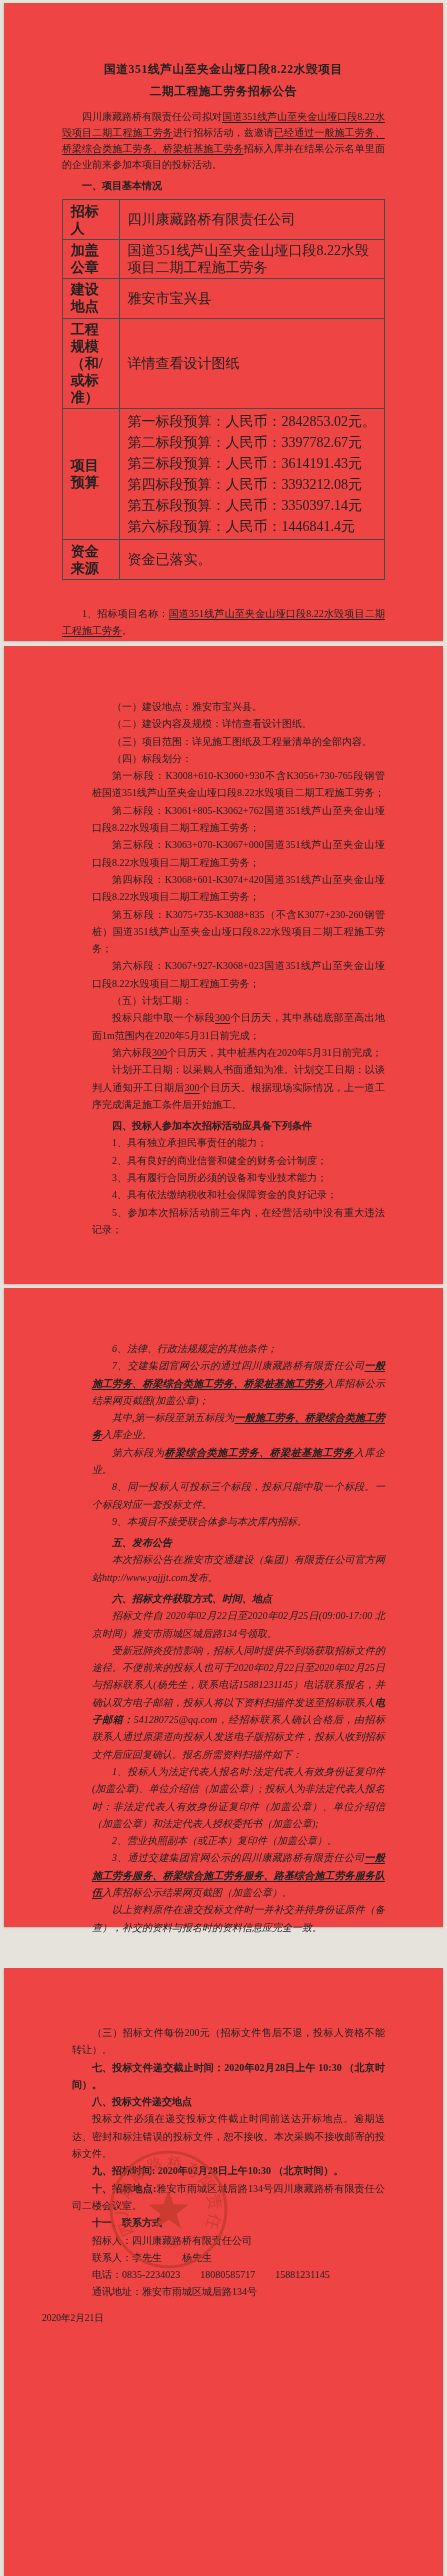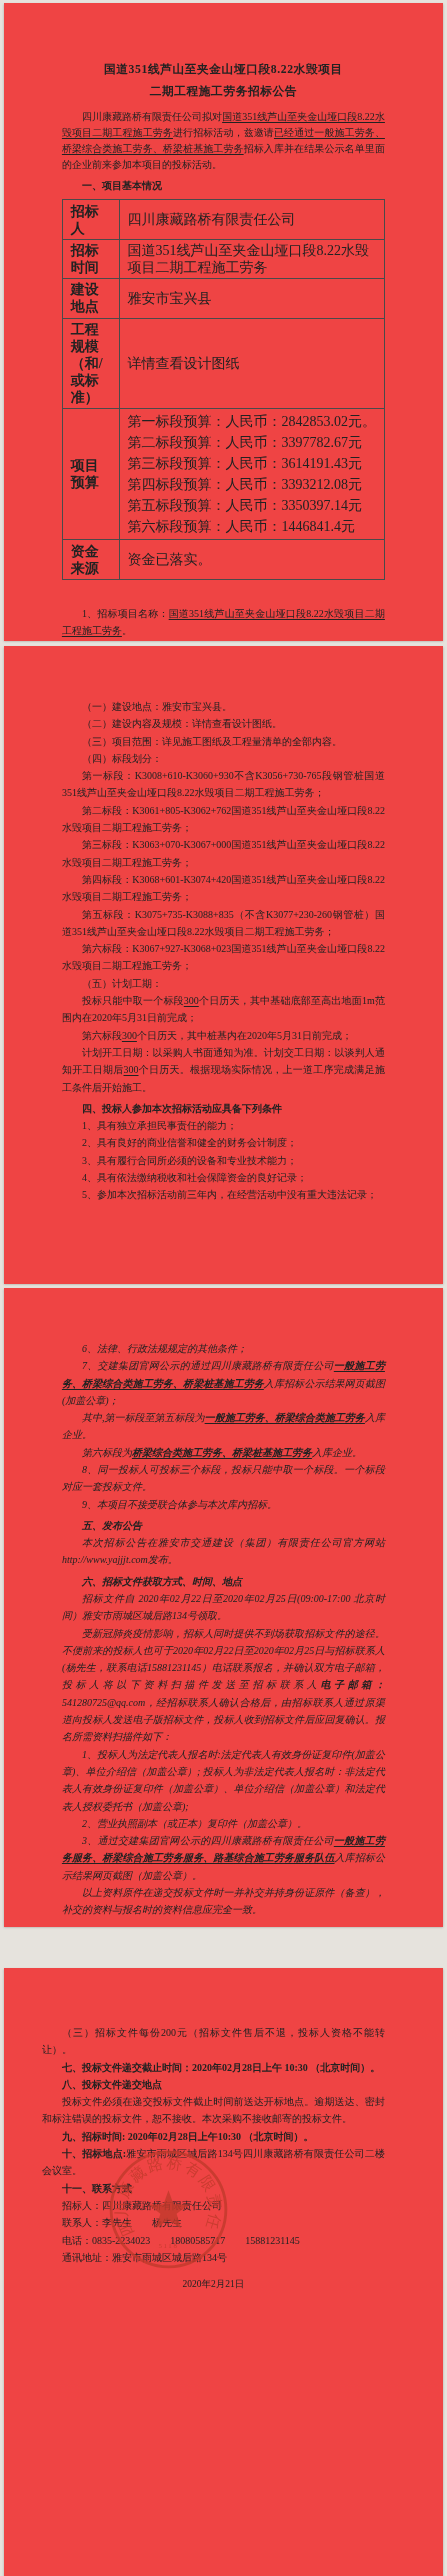--- a/index.html
+++ b/index.html
@@ -7,34 +7,34 @@
           font-family:"Liberation Serif","DejaVu Serif",serif;color:#222;}
   .page{position:absolute;left:3.9px;width:439px;background:#ef4444;
         box-shadow:0 0.6px 2.2px rgba(60,55,45,.35);box-sizing:border-box;
         padding-left:58px;padding-right:58px;}
   .page1{top:3.4px;height:638px;padding-top:56px;}
   .page2{top:646px;height:638px;padding-top:52px;}
   .page3{top:1288px;height:639px;padding-top:52px;font-style:italic;}
   .page4{top:1968px;height:637px;padding-top:56px;padding-left:38px;}
   .title{font-size:11.7px;font-weight:bold;text-align:center;line-height:22px;margin:0;letter-spacing:0.6px;}
   .p{font-size:10px;line-height:17px;margin:0;text-indent:2em;text-align:justify;}
-  .p2{line-height:17.3px;}
+  .p2{line-height:17.3px;margin-left:30px;}
   .h{font-weight:bold;}
   .u{text-decoration:underline;text-underline-offset:1.7px;}
   .b{font-weight:bold;}
   .bu{font-weight:bold;text-decoration:underline;text-underline-offset:1.7px;}
   .gap{margin-top:3.9px;}
   .gap2{margin-top:25px;}
   .intro{margin-top:5.6px;line-height:16px;}
   table.info{width:100%;border-collapse:collapse;margin-top:5.6px;}
   table.info td{border:0.6px solid #4a4a4a;font-size:14px;padding:2.2px 7.8px;line-height:17px;vertical-align:middle;}
   td.lbl{width:126px;font-weight:bold;}
   .projval{line-height:20px;}
   .budget-line{line-height:21px;white-space:nowrap;}
-  .date-line{font-size:9.5px;text-align:center;line-height:17px;}
+  .date-line{font-size:9.5px;text-align:left;line-height:17px;}
   .seal{position:absolute;left:102px;top:179px;width:125px;height:125px;opacity:.82;pointer-events:none;}
 </style>
 </head>
 <body>
 
 <div class="canvas">
 
   <div class="page page1">
     <p class="title">国道351线芦山至夹金山垭口段8.22水毁项目</p>
     <p class="title">二期工程施工劳务招标公告</p>
@@ -43,21 +43,21 @@
 
     <p class="p h gap">一、项目基本情况</p>
 
     <table class="info">
       <tbody>
           <tr>
         <td class="lbl">招标人</td>
         <td>四川康藏路桥有限责任公司</td>
       </tr>
       <tr>
-        <td class="lbl">招标时间</td>
+        <td class="lbl">加盖公章</td>
         <td class="projval">国道351线芦山至夹金山垭口段8.22水毁项目二期工程施工劳务</td>
       </tr>
       <tr>
         <td class="lbl">建设地点</td>
         <td>雅安市宝兴县</td>
       </tr>
       <tr>
         <td class="lbl">工程规模（和/或标准）</td>
         <td>详情查看设计图纸</td>
       </tr>

